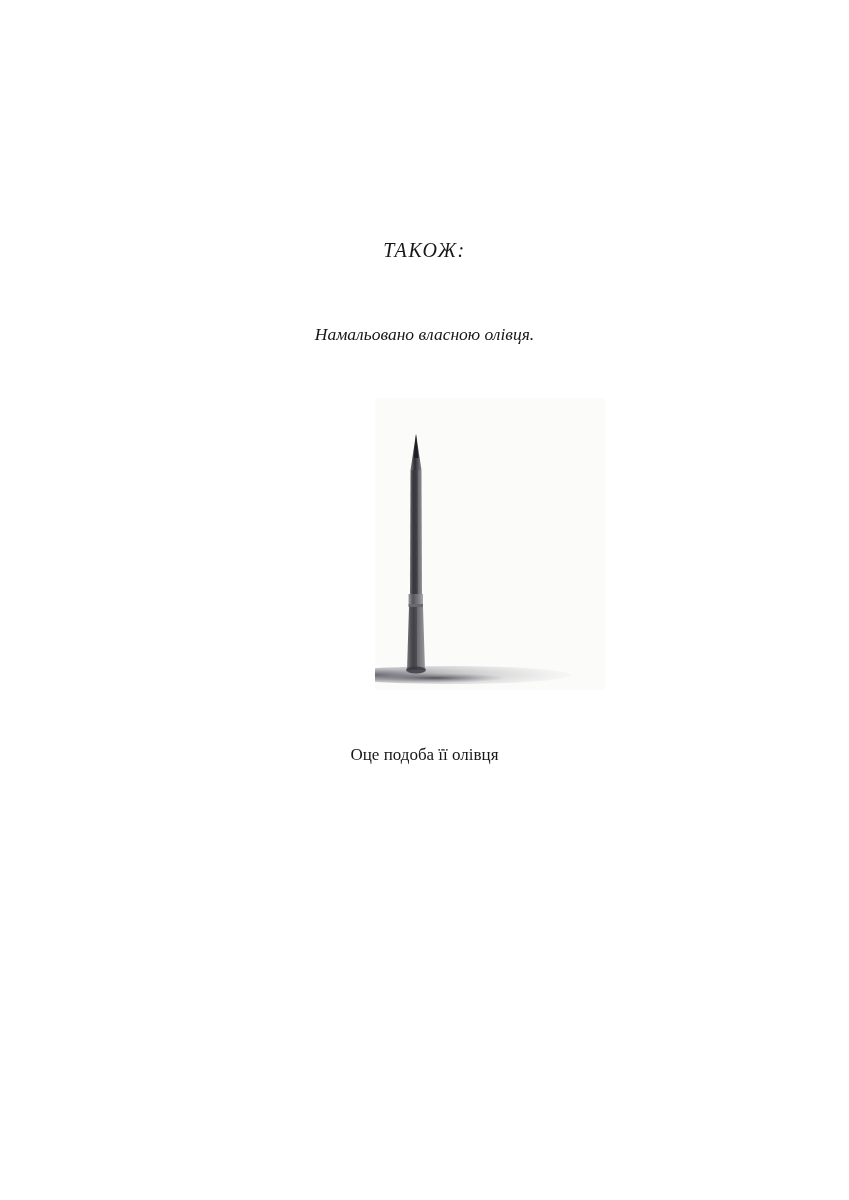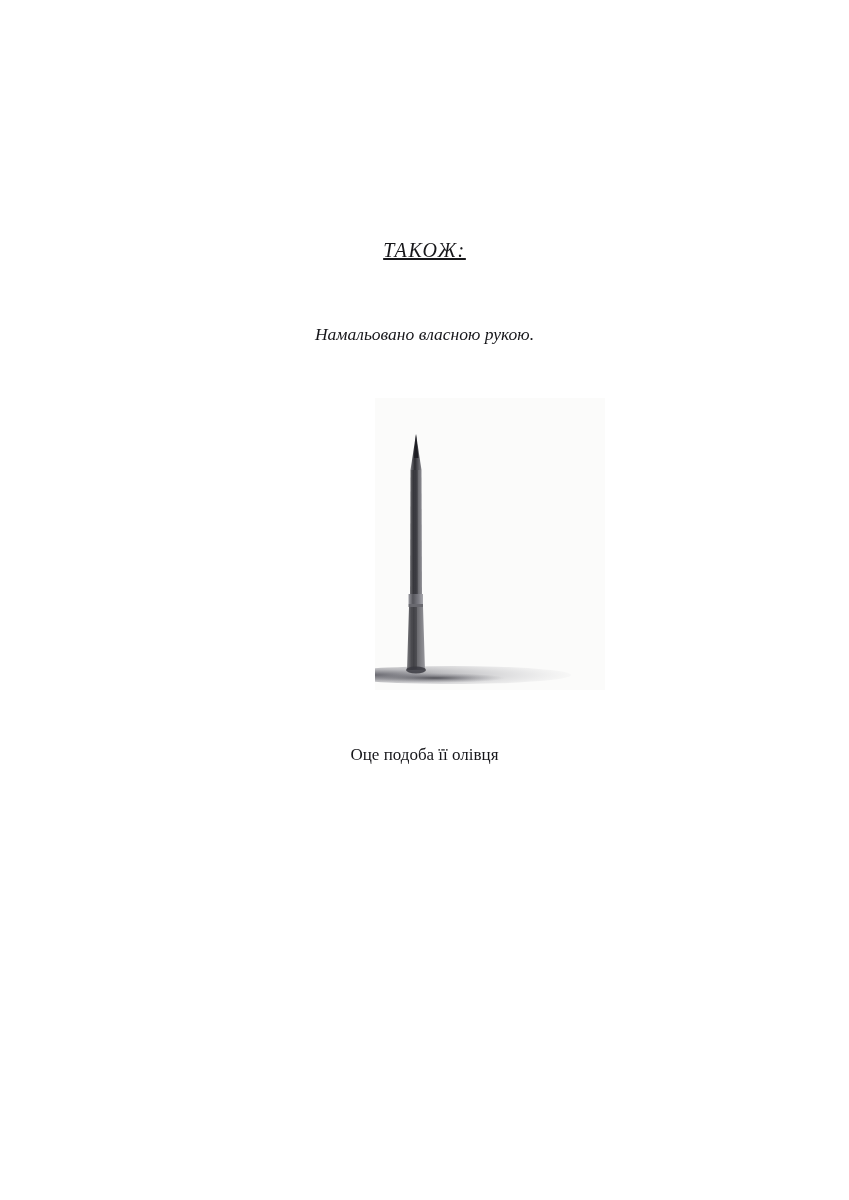--- a/index.html
+++ b/index.html
@@ -25,21 +25,20 @@
   .heading {
     position: absolute;
     top: 239px;
     left: 0;
     width: 849px;
     text-align: center;
     font-style: italic;
     font-size: 20px;
     letter-spacing: 1.6px;
     color: #17171a;
-    text-decoration: underline;
   }
 
   .subtitle-block {
     position: absolute;
     top: 320px;
     left: 0;
     width: 849px;
     text-align: center;
     font-style: italic;
     font-size: 17.5px;
@@ -71,21 +70,21 @@
   }
 </style>
 </head>
 <body>
 
 <div class="page">
 
   <div class="heading">ТАКОЖ:</div>
 
   <div class="subtitle-block">
-    <span class="subtitle-line">Намальовано власною рукою.</span>
+    <span class="subtitle-line">Намальовано власною олівця.</span>
   </div>
 
   <div class="illustration">
     <svg width="230" height="292" viewBox="0 0 230 292">
       <defs>
         <linearGradient id="bodyShade" x1="0" y1="0" x2="1" y2="0">
           <stop offset="0%" stop-color="#6e6e72"></stop>
           <stop offset="28%" stop-color="#35353a"></stop>
           <stop offset="55%" stop-color="#5c5c61"></stop>
           <stop offset="100%" stop-color="#8f8f95"></stop>

